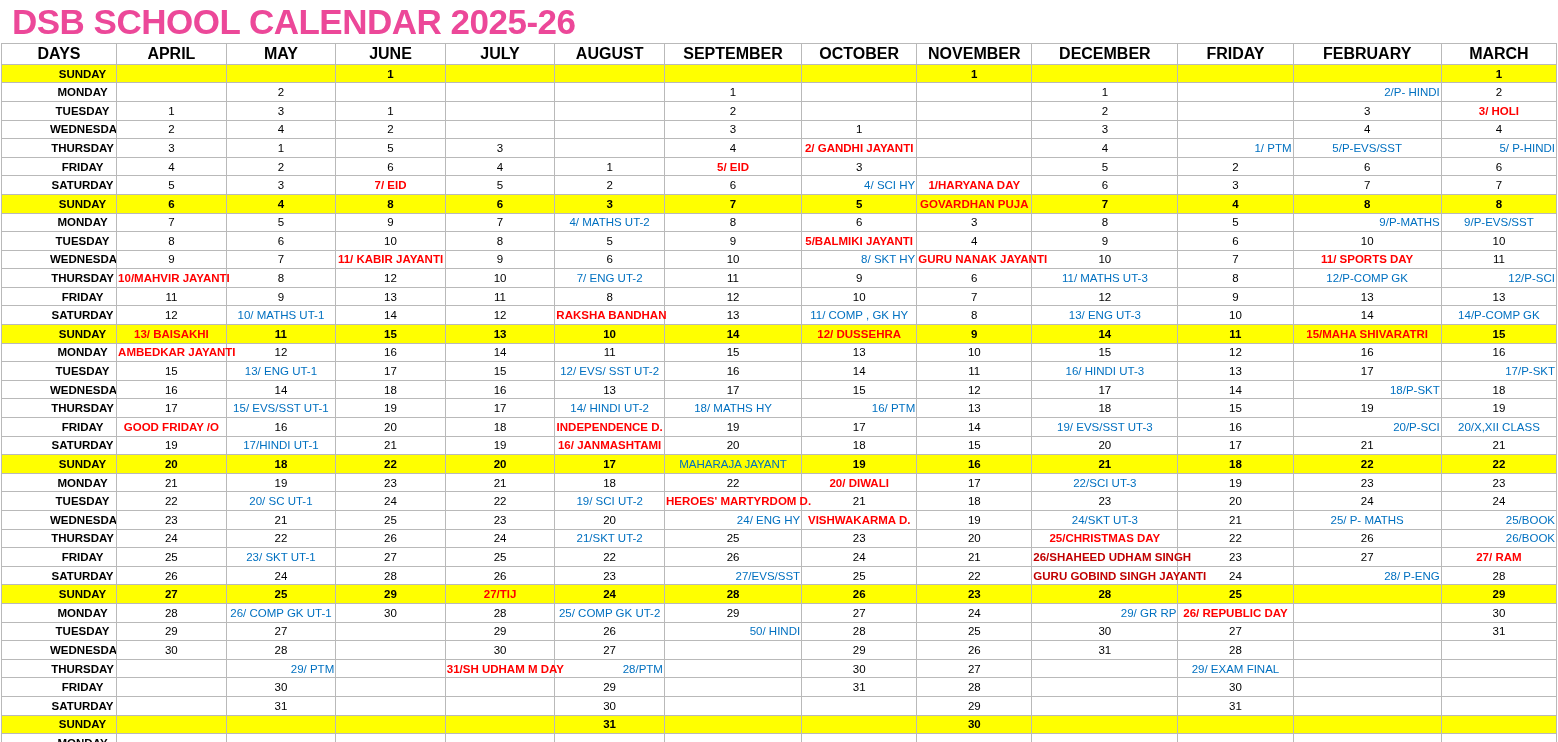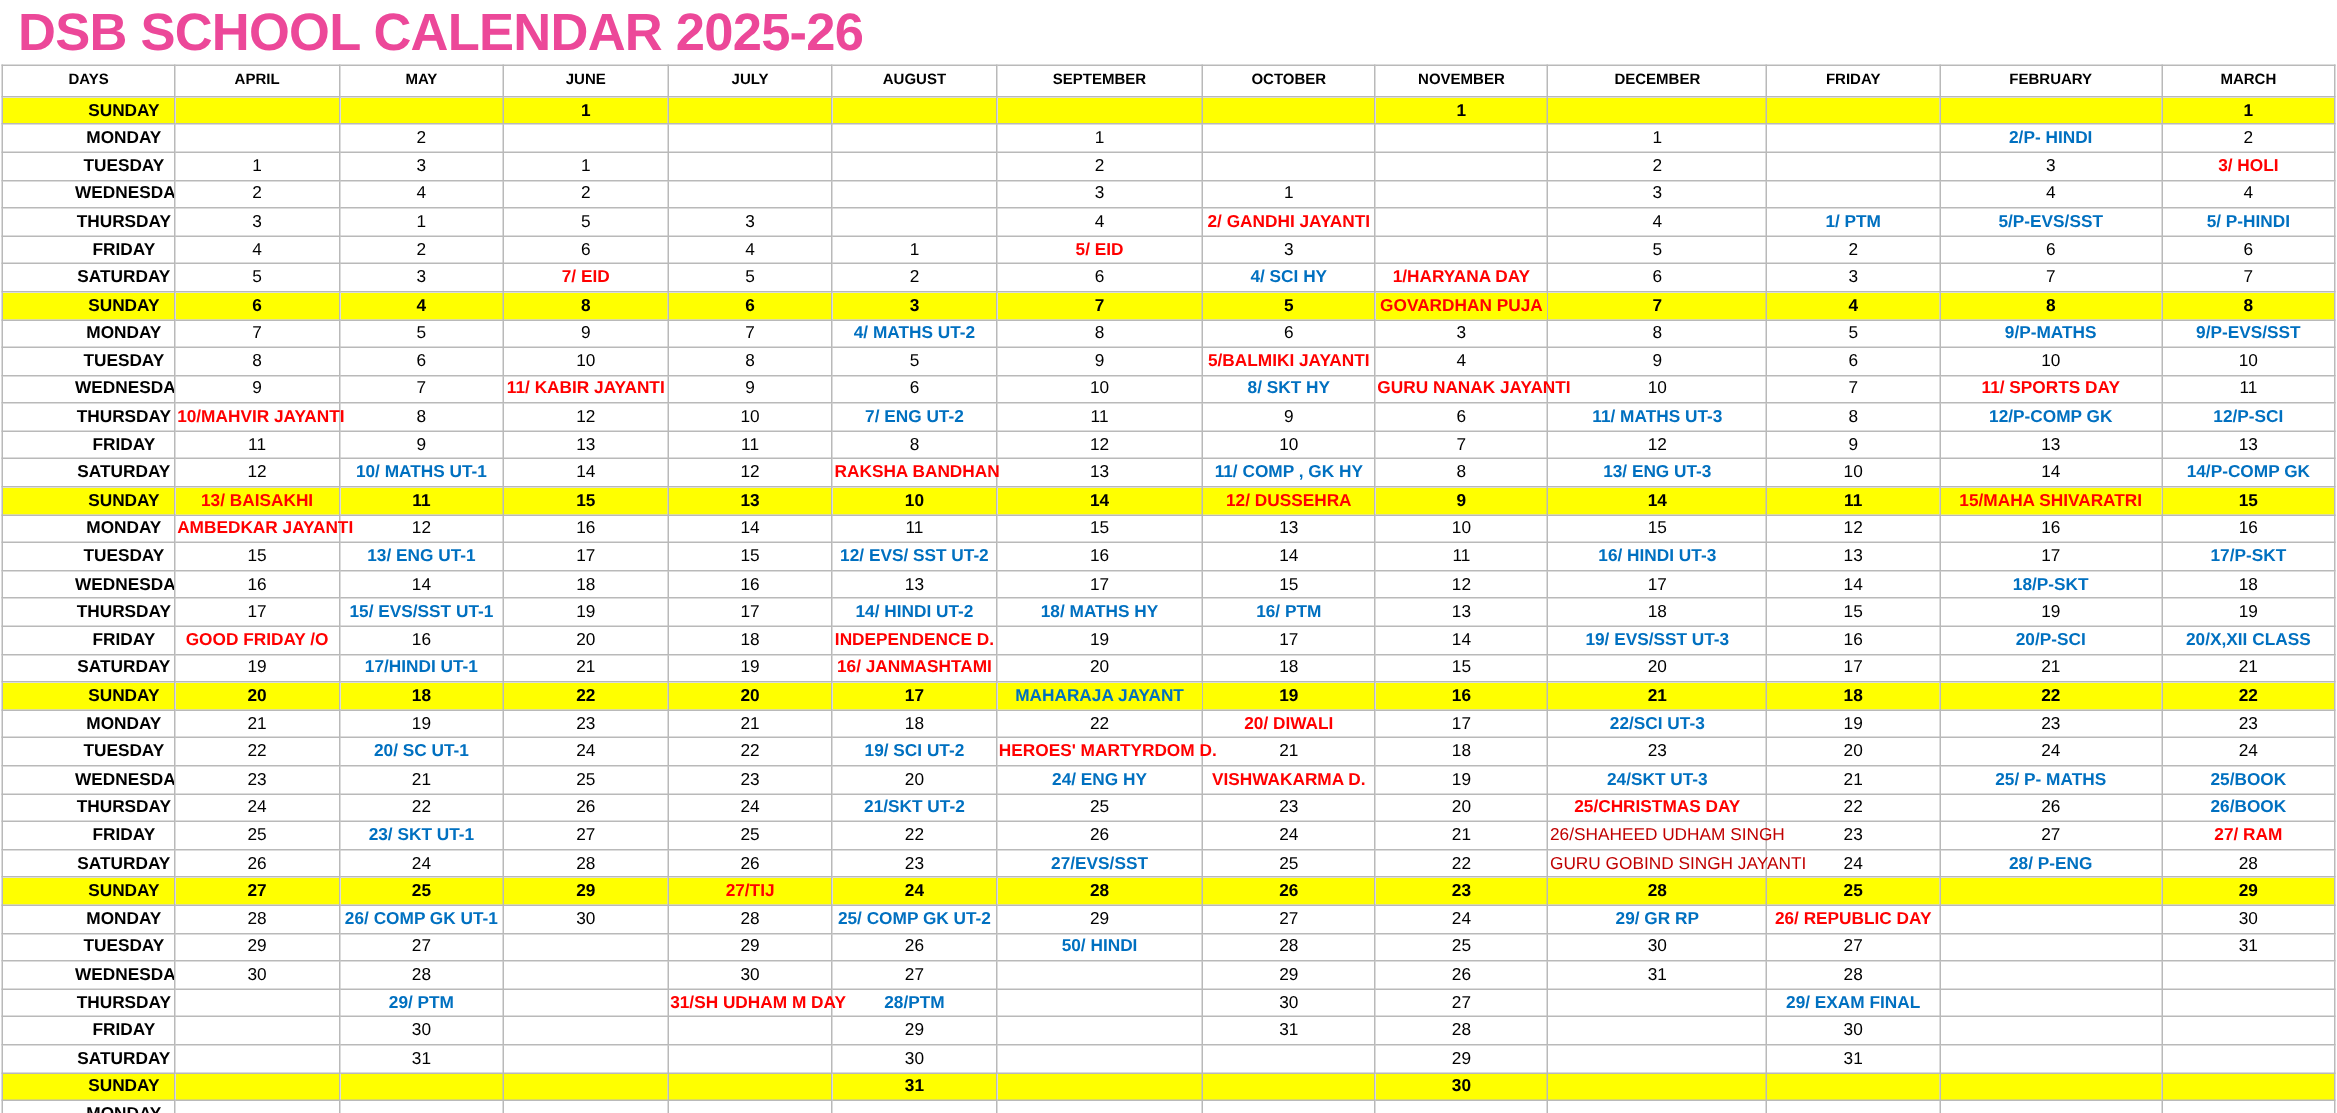--- a/index.html
+++ b/index.html
@@ -43,35 +43,35 @@
     height: 17.6px;
     text-align: center;
     vertical-align: middle;
     overflow: hidden;
     white-space: nowrap;
     padding: 0 1px;
     color: #000000;
   }
   thead th {
     font-weight: bold;
-    font-size: 10px;
+    font-size: 16px;
     height: 20px;
   }
   td.day-label {
     font-weight: bold;
     font-size: 11.5px;
     padding-left: 48px;
   }
   tr.sunday td {
     background: #ffff00;
     font-weight: bold;
   }
   .red   { color: #ff0000; font-weight: bold; }
-  .blue  { color: #0070c0; font-weight: bold; }
-  .dkred { color: #c00000; font-weight: normal; }
+  .blue  { color: #0070c0; font-weight: normal; text-align: right; }
+  .dkred { color: #c00000; font-weight: bold; }
   .ov {
     position: relative;
     overflow: visible;
     z-index: 2;
     margin-top: 16px;
   }
   .ov span {
     position: relative;
     display: inline-block;
     white-space: nowrap;

